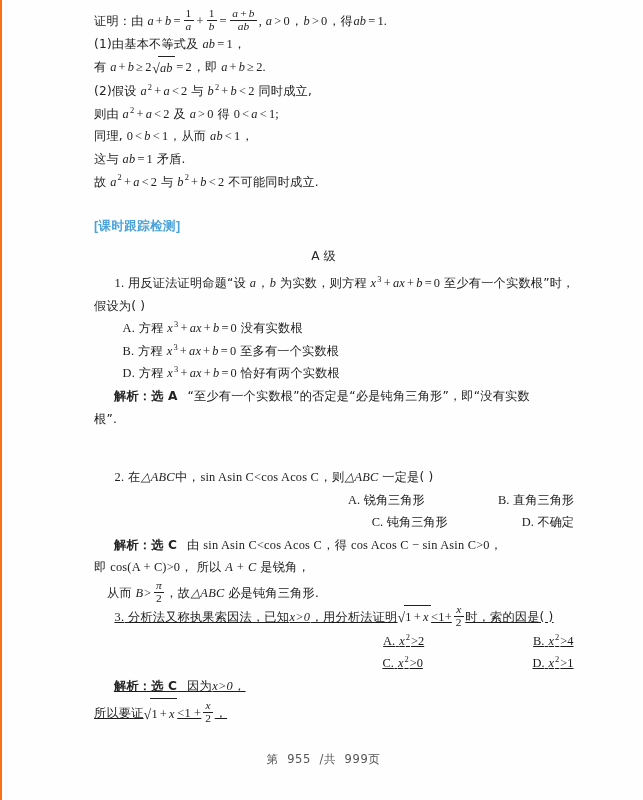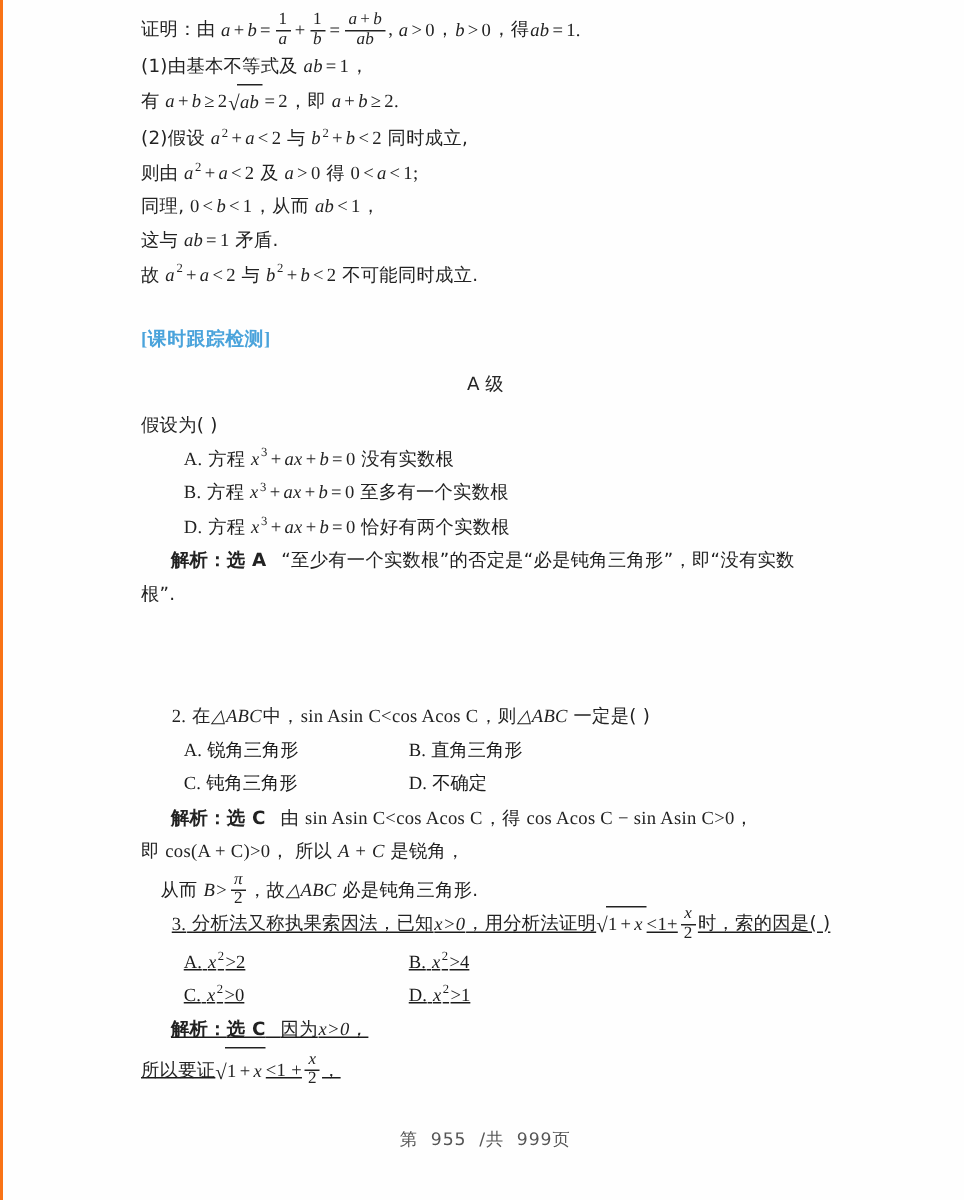--- a/index.html
+++ b/index.html
@@ -62,21 +62,21 @@
     display: inline-block;
     border-top: 1px solid #222;
     padding: 0 1.5px 0 1px;
     margin-left: -1.5px;
   }
 
   .section-tag {
     position: absolute;
     left: 92px;
     top: 218px;
-    font-family: Liberation Serif, serif;
+    font-family: Liberation Sans, sans-serif;
     font-weight: bold;
     font-size: 12.5px;
     color: #4aa3db;
     letter-spacing: 0.4px;
   }
   .grade-head {
     position: absolute;
     left: 0;
     top: 248px;
     width: 643px;
@@ -85,20 +85,21 @@
     font-size: 12.2px;
     color: #262626;
   }
   .qblock { position: absolute; left: 92px; width: 480px; }
   .indent { padding-left: 20px; }
   .opt-row {
     display: flex;
     font-size: 12.4px;
     line-height: 22.6px;
     white-space: nowrap;
+    justify-content: flex-end;
   }
   .opt-a { width: 178px; padding-left: 28px; box-sizing: border-box; }
   .opt-b { padding-left: 0; }
   .opt-single { padding-left: 28px; }
 
   .footer {
     position: absolute;
     left: 0;
     top: 752px;
     width: 643px;
@@ -169,20 +170,28 @@
       <span class="mi">b</span><sup class="mn">2</sup><span class="op">+</span><span class="mi">b</span><span class="op">&lt;</span><span class="mn">2</span>
       <span class="han">不可能同时成立.</span>
     </div>
   </div>
 
   <div class="section-tag">[课时跟踪检测]</div>
 
   <div class="grade-head">A 级</div>
 
   <div class="qblock" style="top:272px;">
+    <div class="line indent">
+      <span class="mn">1.</span>
+      <span class="han">用反证法证明命题“设</span>
+      <span class="mi">a</span>，<span class="mi">b</span>
+      <span class="han">为实数，则方程</span>
+      <span class="mi">x</span><sup class="mn">3</sup><span class="op">+</span><span class="mi">ax</span><span class="op">+</span><span class="mi">b</span><span class="op">=</span><span class="mn">0</span>
+      <span class="han">至少有一个实数根”时，</span>
+    </div>
     <div class="line">
       <span class="han">假设为(    )</span>
     </div>
 
     <div class="line opt-single">
       <span class="mn">A.</span>
       <span class="han">方程</span>
       <span class="mi">x</span><sup class="mn">3</sup><span class="op">+</span><span class="mi">ax</span><span class="op">+</span><span class="mi">b</span><span class="op">=</span><span class="mn">0</span>
       <span class="han">没有实数根</span>
     </div>

